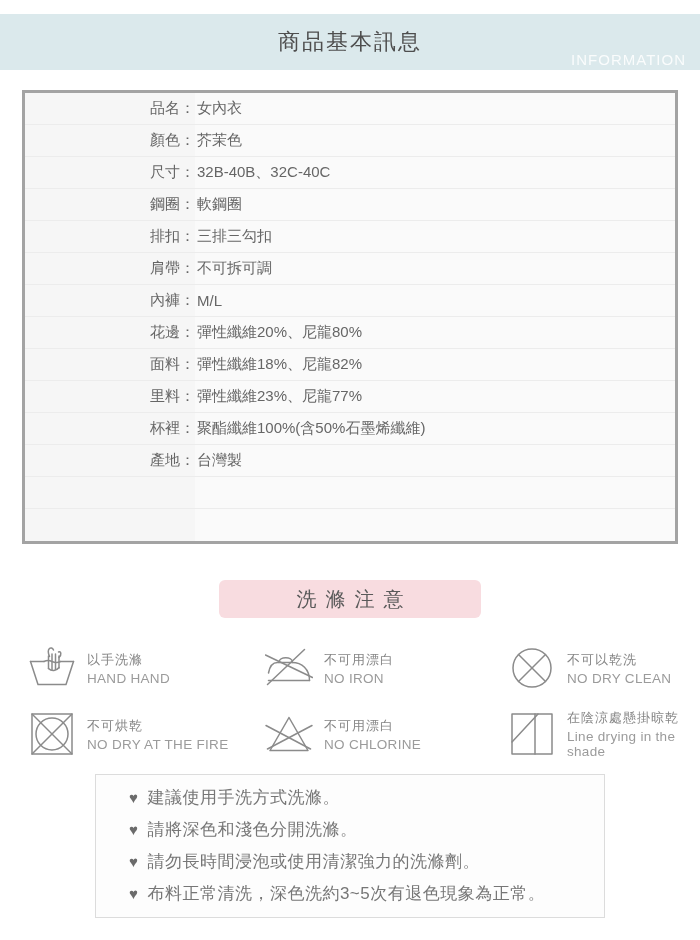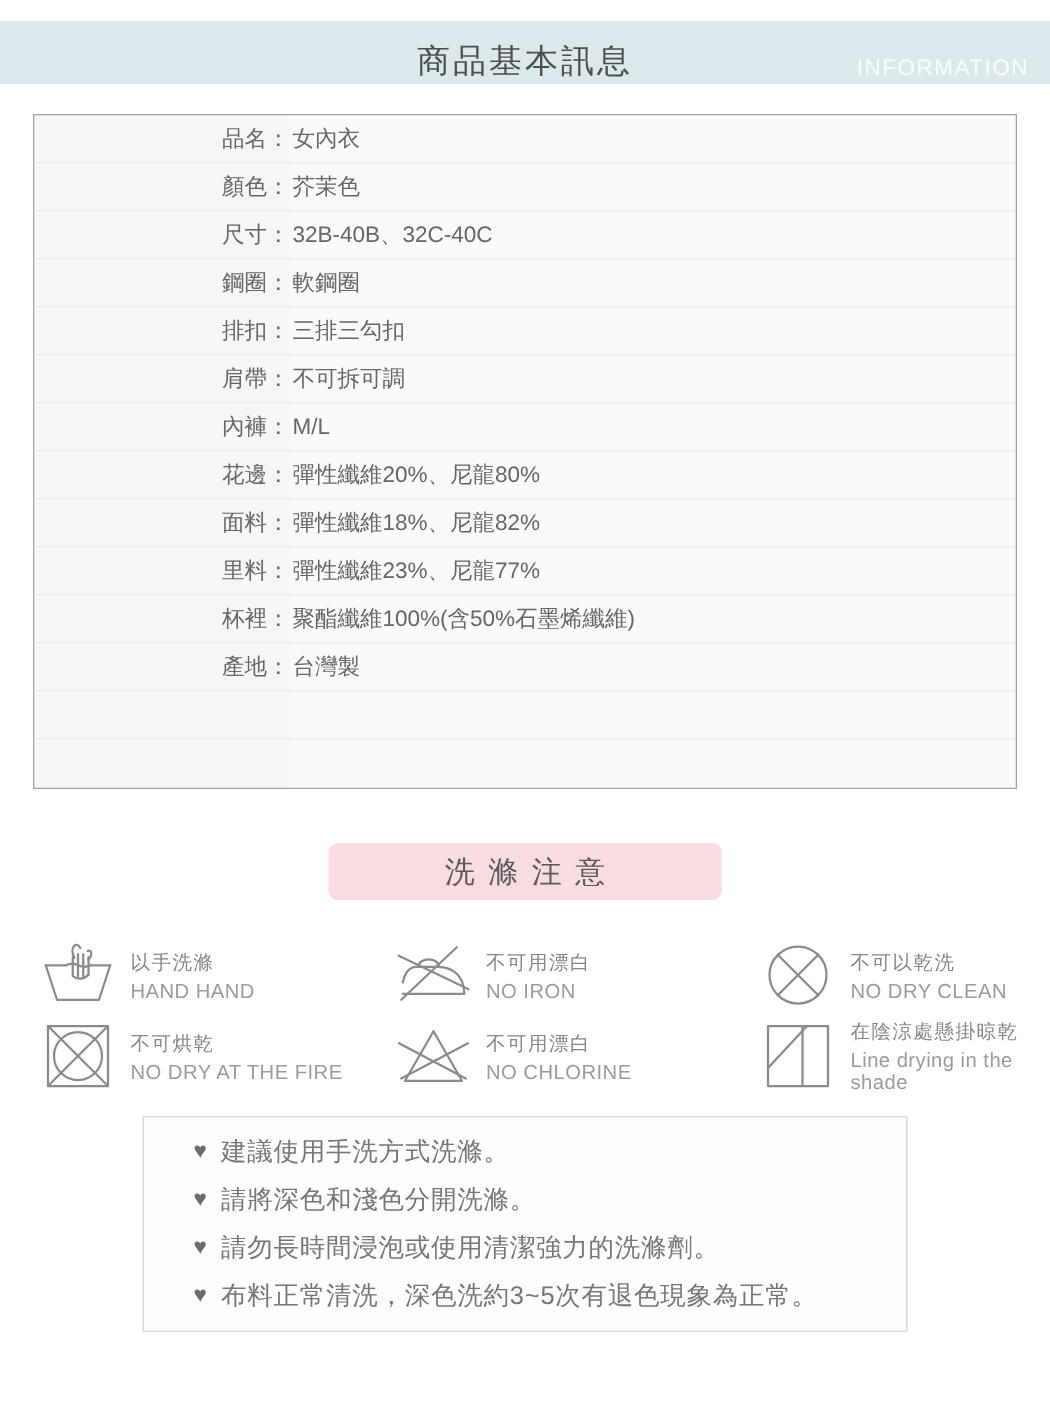--- a/index.html
+++ b/index.html
@@ -4,34 +4,34 @@
 <style>
   * { margin:0; padding:0; box-sizing:border-box; }
   html,body { background:#fff; }
   body {
     width:700px; height:940px; margin:0 auto; position:relative;
     font-family:"Liberation Sans","DejaVu Sans",sans-serif; overflow:hidden;
   }
 
   
   .header-band {
-    position:relative; margin-top:14px; height:42px; background:#dbe9ec;
-    display:flex; align-items:flex-end; justify-content:center;
+    position:relative; margin-top:14px; height:56px; background:#dbe9ec;
+    display:flex; align-items:center; justify-content:center;
   }
   .header-band .title {
     font-size:22px; font-weight:400; color:#4e4e4e; letter-spacing:2px;
   }
   .header-band .watermark {
     position:absolute; right:14px; bottom:2px; font-size:15px; font-weight:400;
     color:rgba(255,255,255,0.85); letter-spacing:1px;
   }
 
   
   .spec-table {
-    margin:20px auto 0; width:656px; border:1px solid #a3a3a3; background:#fafafa;
+    margin:20px auto 0; width:656px; border:3px solid #a3a3a3; background:#fafafa;
   }
   .spec-row {
     display:flex; height:32px; border-bottom:1px solid #ececec;
     font-size:15px; color:#666;
   }
   .spec-row:last-child { border-bottom:none; }
   .cell-label {
     flex:0 0 170px; background:#f6f6f6; display:flex; align-items:center;
     justify-content:flex-end; white-space:nowrap;
   }
@@ -43,21 +43,21 @@
   
   .wash-title {
     margin:36px auto 0; width:262px; height:38px; background:#f8dce0;
     border-radius:6px; display:flex; align-items:center; justify-content:center;
     font-size:20px; color:#5a5a5a; letter-spacing:9px; padding-left:9px;
   }
 
   
   .care-grid {
     margin:26px 0 0 28px; display:grid; grid-template-columns:237px 243px 1fr;
-    row-gap:6px;
+    row-gap:18px;
   }
   .care-item { display:flex; align-items:center; height:48px; }
   .care-icon { width:48px; height:48px; flex:0 0 48px; }
   .care-icon svg {
     width:100%; height:100%; fill:none; stroke:#8b8b8b;
     stroke-width:1.5; stroke-linecap:round; stroke-linejoin:round;
   }
   .care-text { margin-left:11px; }
   .care-zh { font-size:13px; color:#868686; letter-spacing:1px; }
   .care-en { font-size:13.5px; color:#9b9b9b; margin-top:2px; letter-spacing:0.3px; }

